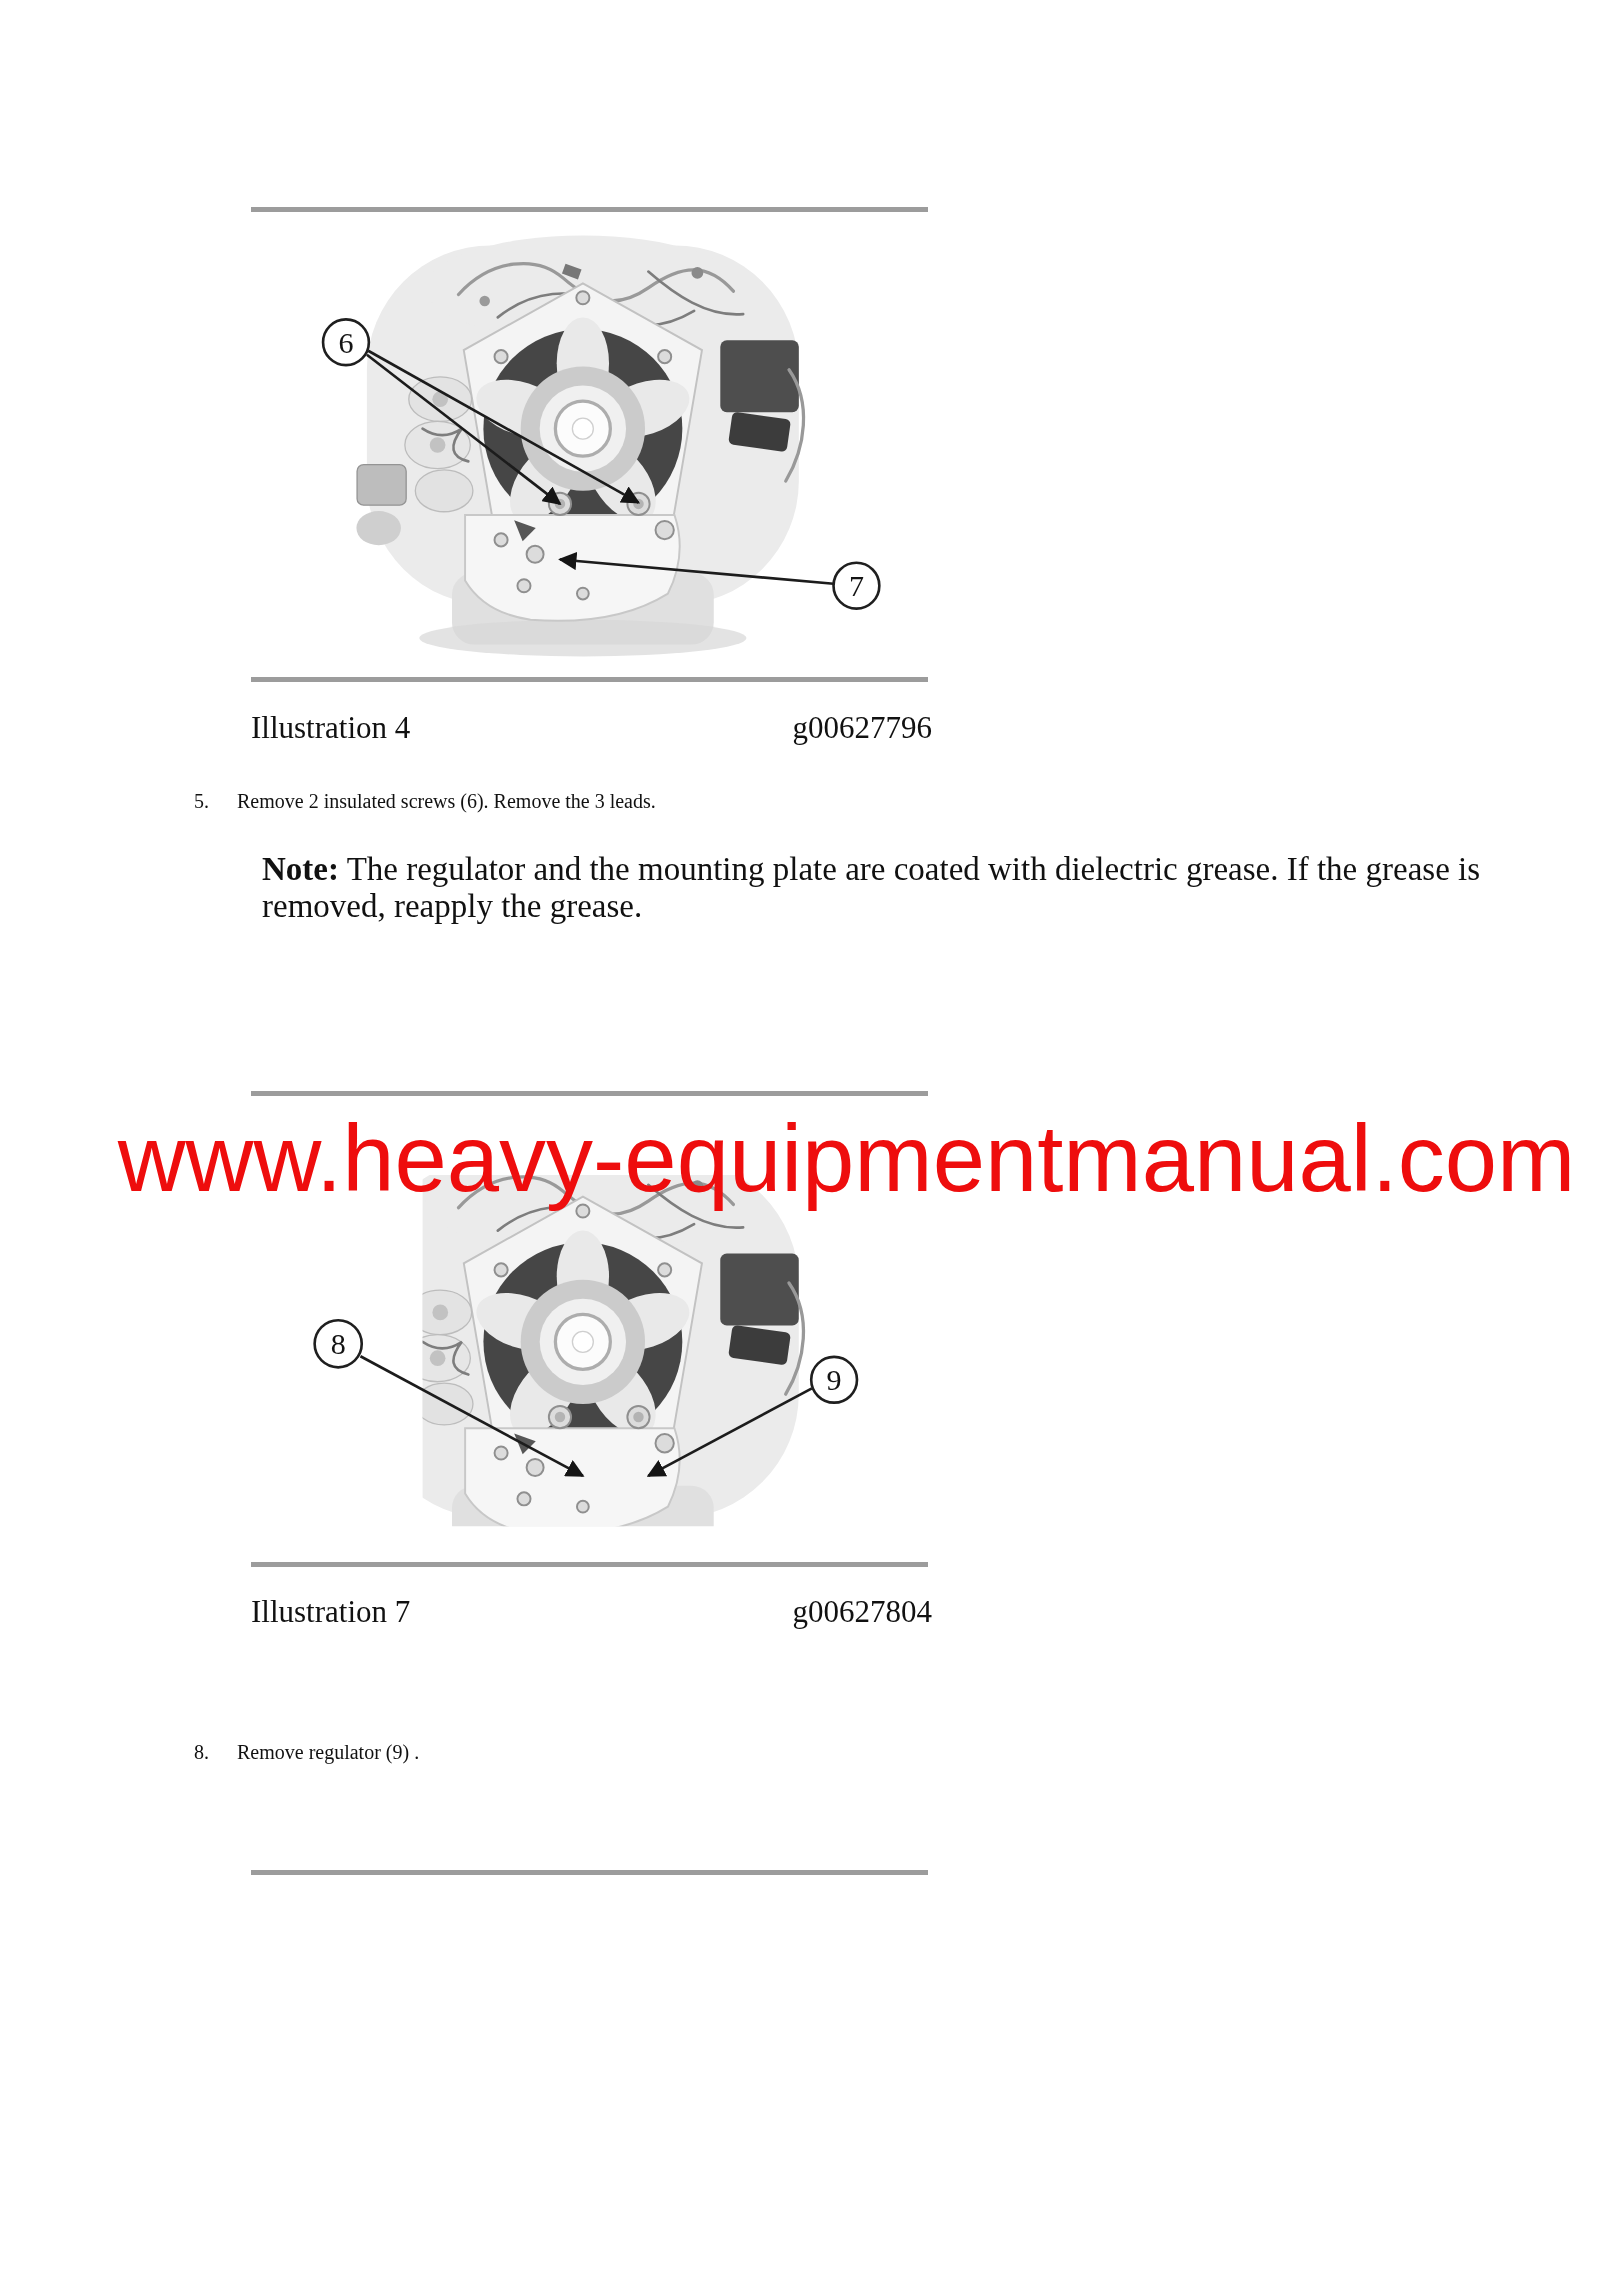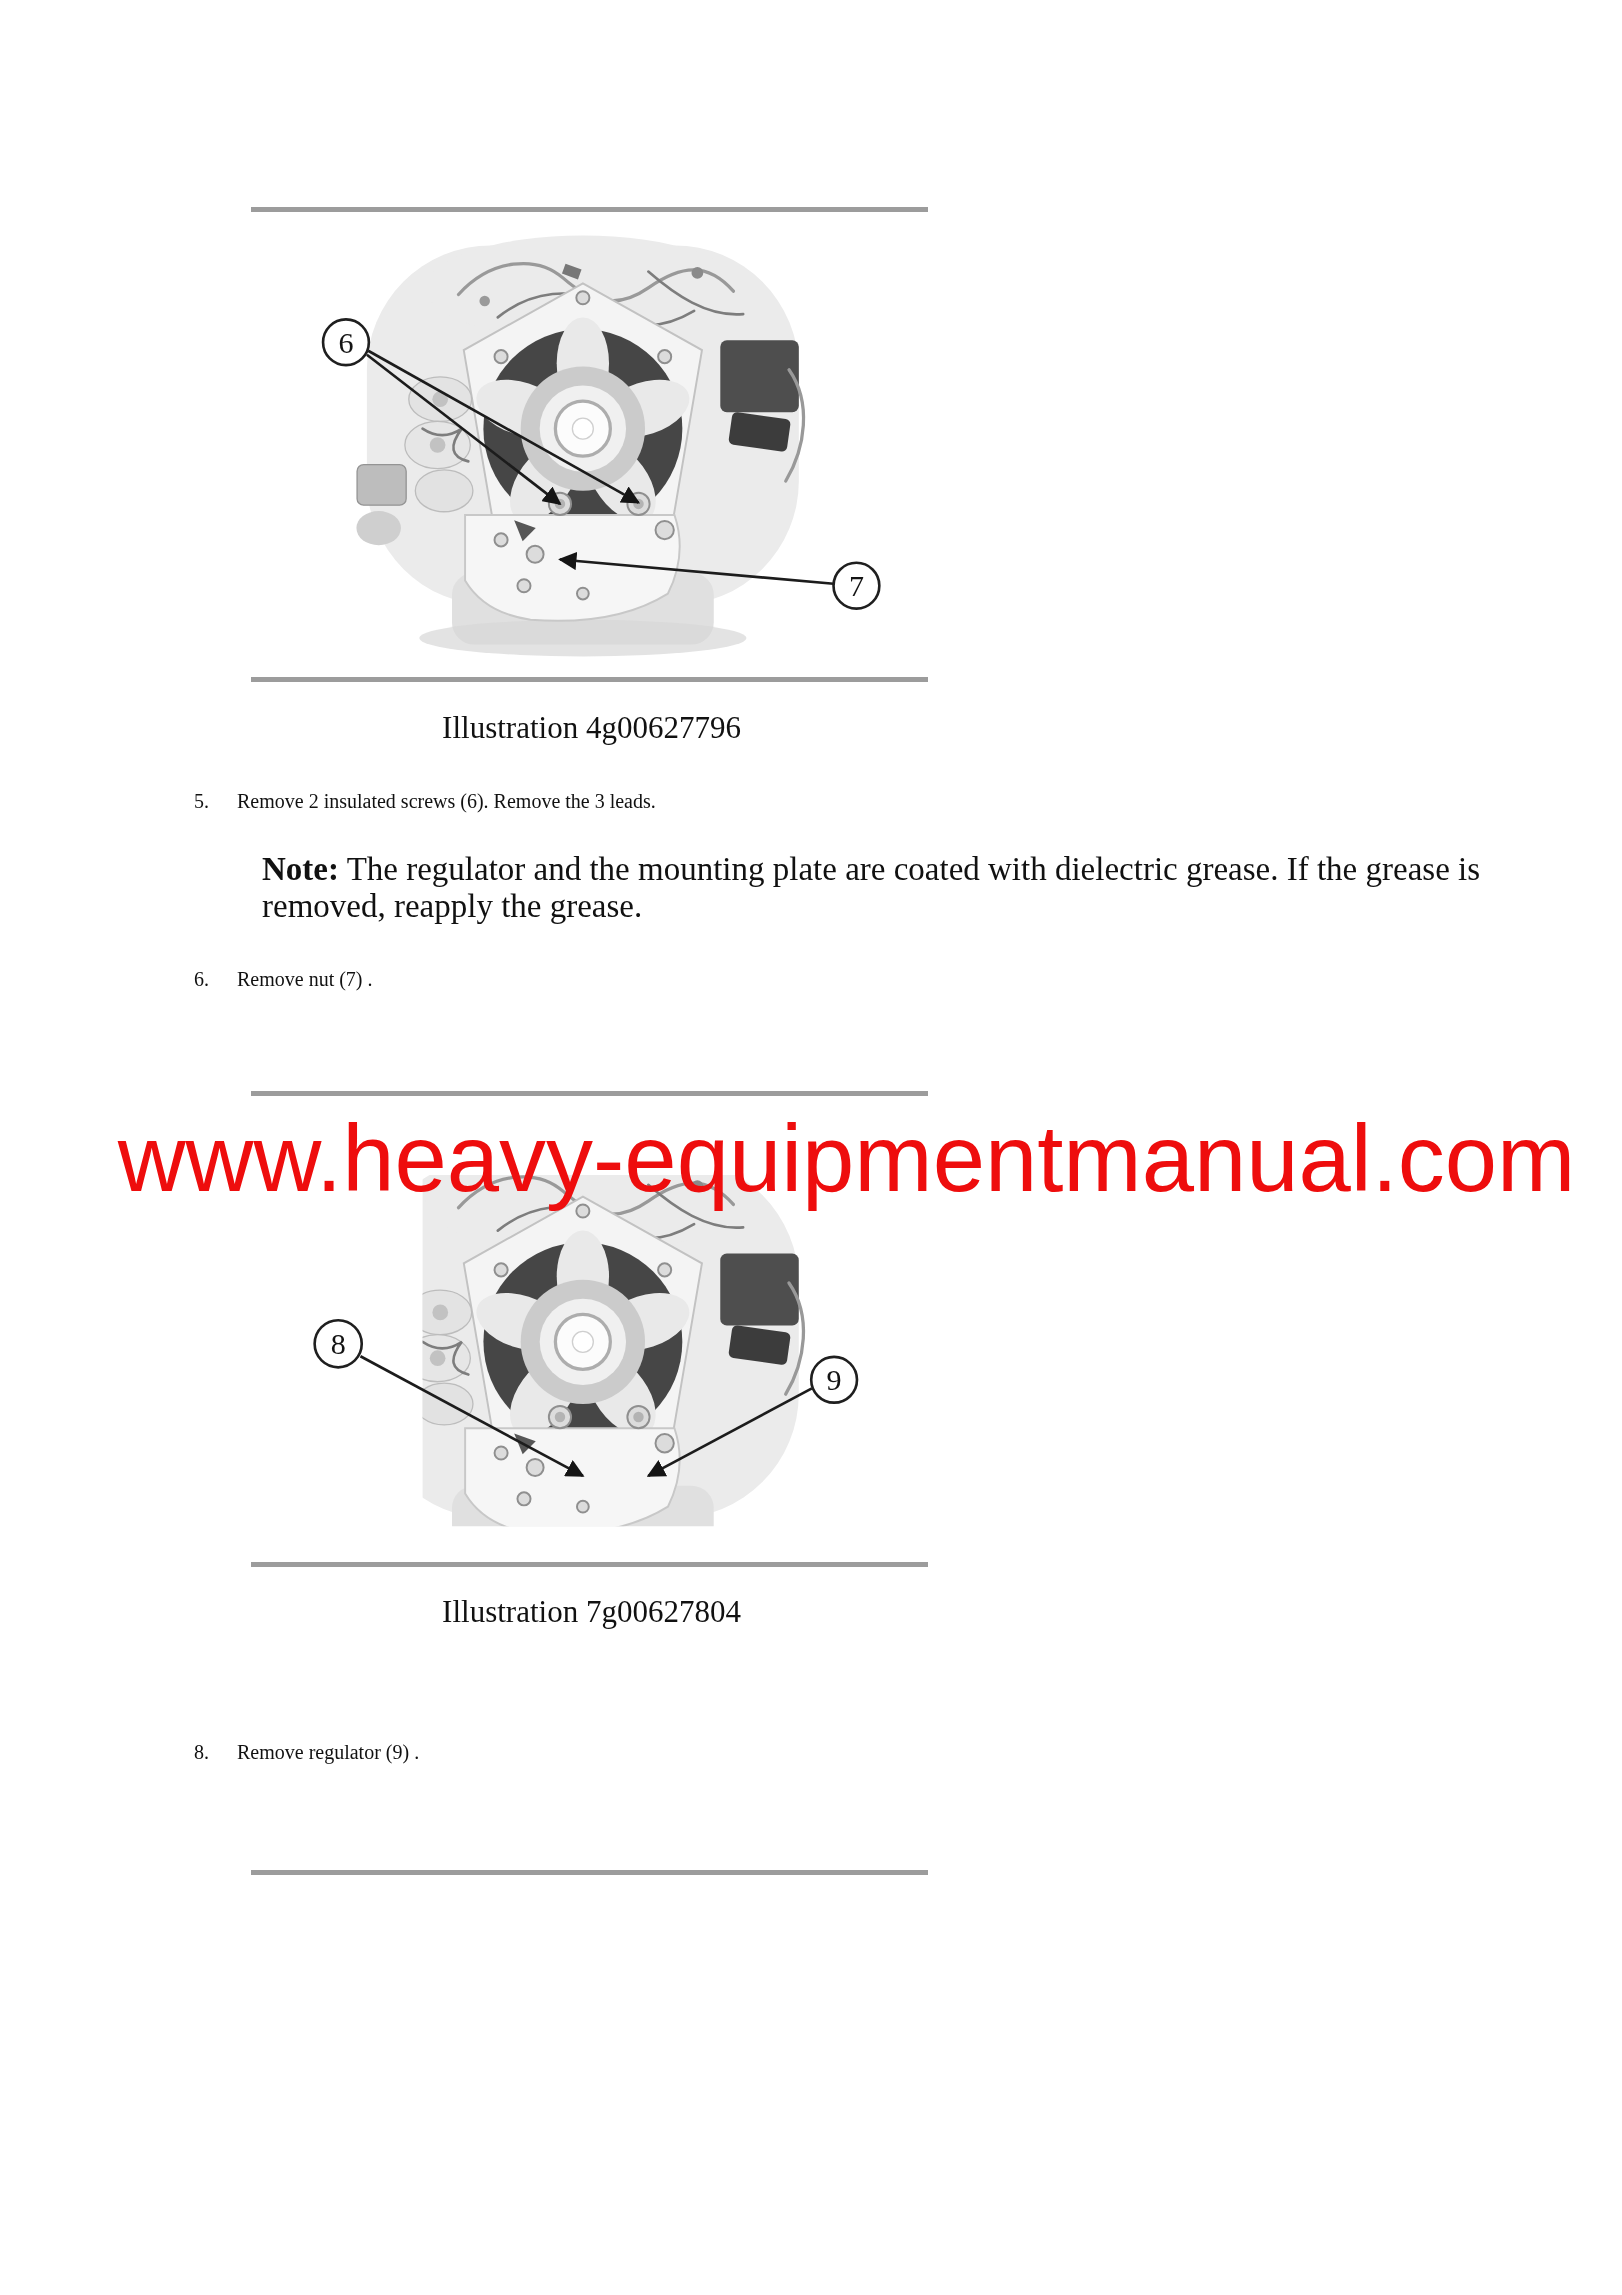--- a/index.html
+++ b/index.html
@@ -1,19 +1,19 @@
 <!DOCTYPE html>
 <html style="font-size:10.5px"><head>
 <meta charset="utf-8">
 <style>
   html,body{margin:0;padding:0;background:#ffffff;}
   .page{position:relative;width:1623px;height:2295px;background:#ffffff;overflow:hidden;
         font-family:"Liberation Serif", serif;color:#111;}
   .rule{position:absolute;left:251px;width:677px;height:5.2px;background:#9c9c9c;}
-  .caption-row{position:absolute;left:251px;width:681px;display:flex;justify-content:center;
+  .caption-row{position:absolute;left:251px;width:681px;display:flex;justify-content:space-between;
         font-size:31px;line-height:1.1;}
   .step{position:absolute;left:194px;width:1296px;font-size:20px;line-height:37px;}
   .step .num{display:inline-block;width:43px;}
   .note{position:absolute;left:262px;width:1230px;font-size:33px;line-height:37px;}
   .note b{font-weight:bold;}
   .watermark{position:absolute;left:0;top:1107px;width:1623px;text-align:center;
         font-family:"Liberation Sans", sans-serif;font-size:94px;line-height:1.1;
         font-weight:400;z-index:6;white-space:nowrap;padding-left:35px;}
   .figure{position:absolute;z-index:2;}
   
@@ -129,23 +129,20 @@
     <span>g00627796</span>
   </div>
 
   <div class="step" style="top:783px">
     <span class="num">5.</span><span>Remove 2 insulated screws (6). Remove the 3 leads.</span>
   </div>
   <div class="note" style="top:851px">
     <b>Note:</b>
     <span>The regulator and the mounting plate are coated with dielectric grease. If the grease is removed, reapply the grease.</span>
   </div>
-  <div class="step" style="top:961px">
-    <span class="num">6.</span><span>Remove nut (7) .</span>
-  </div>
 
   <svg class="figure" style="left:308px;top:1175px" width="589" height="386" viewBox="0 0 900 590">
     <defs>
       <marker id="arr2" viewBox="0 0 10 10" refX="9" refY="5" markerWidth="7" markerHeight="7" orient="auto-start-reverse">
         <path d="M0,0 L10,5 L0,10 z" fill="#151515"></path>
       </marker>
       <clipPath id="photoclip2">
           <rect x="85" y="8" width="680" height="574"></rect>
         </clipPath>
     </defs>

